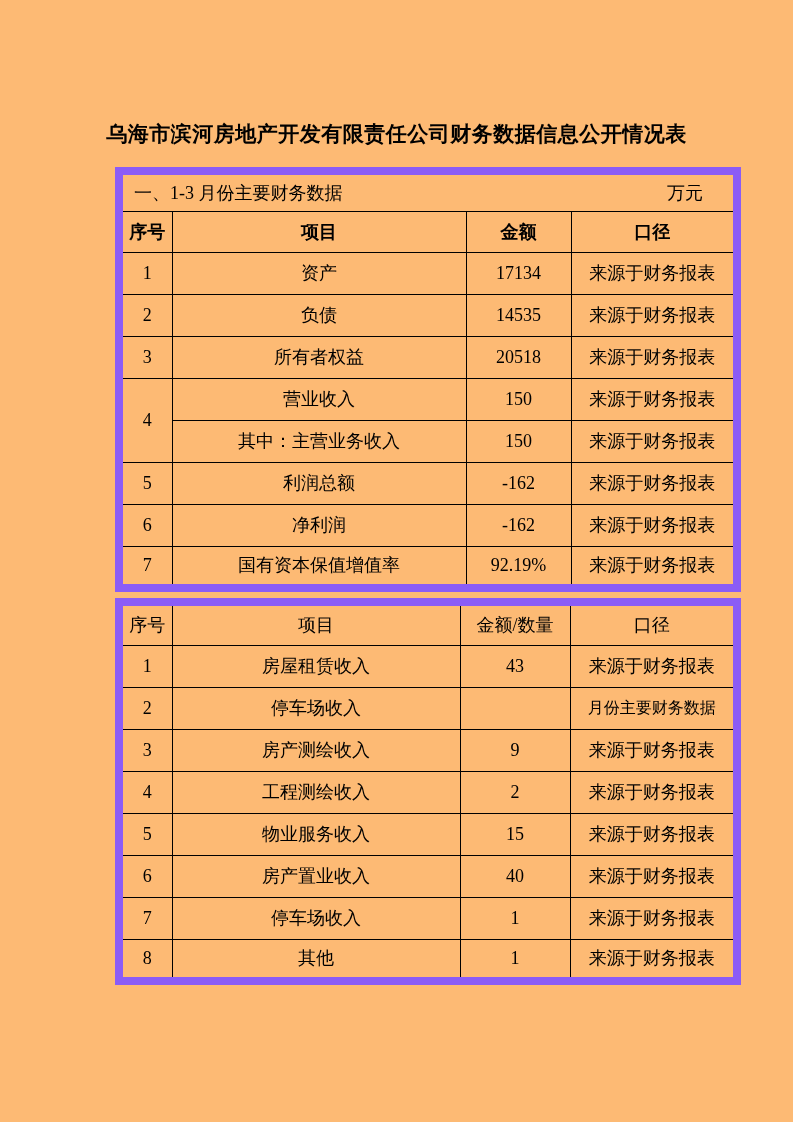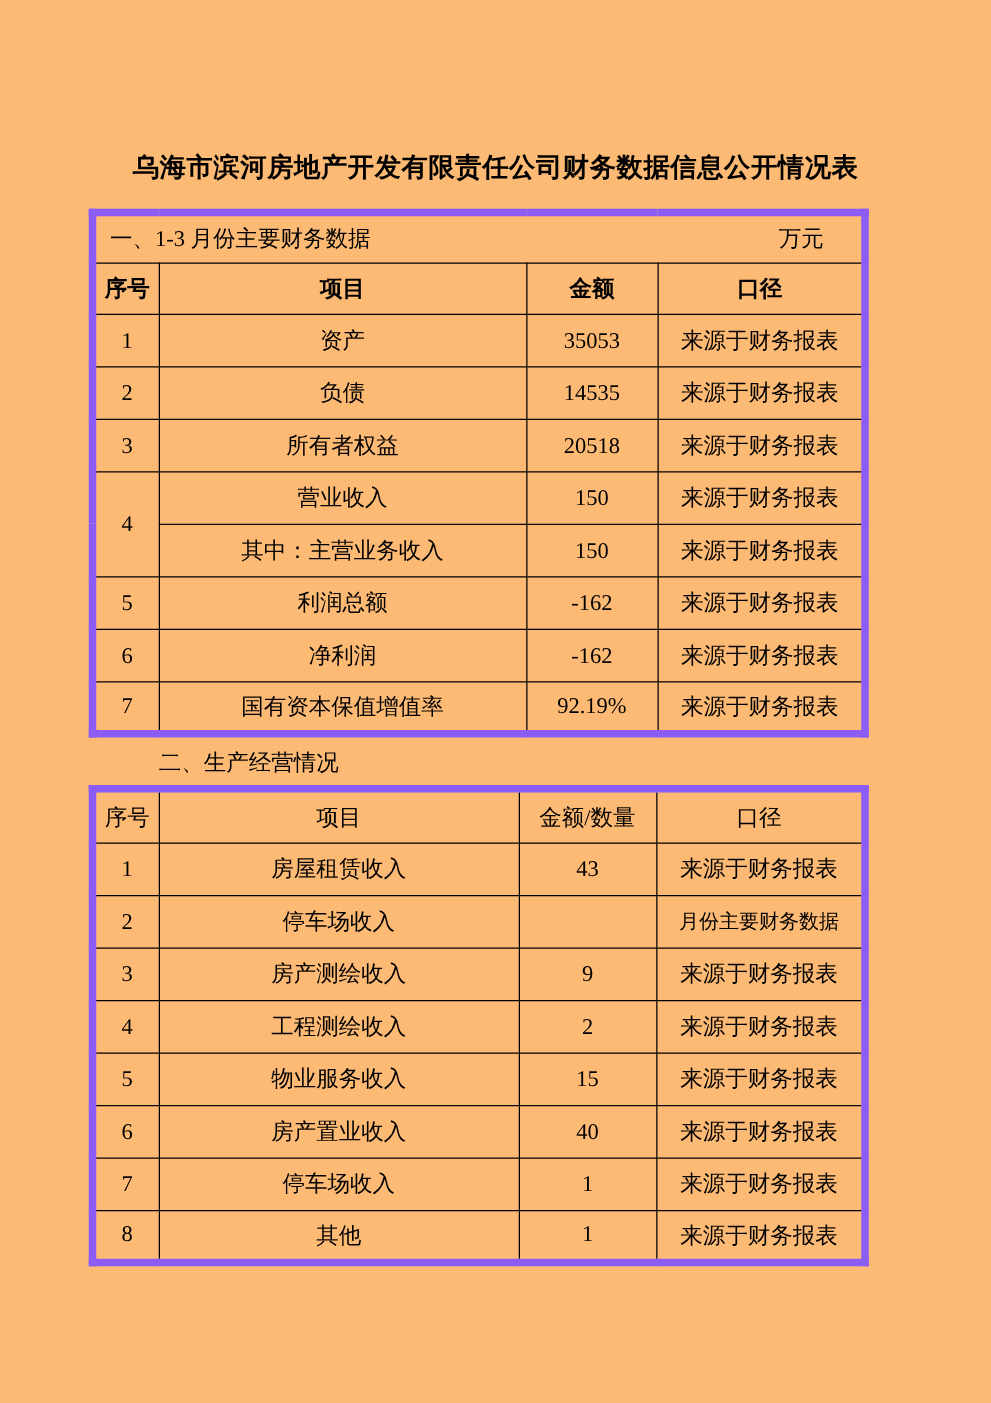--- a/index.html
+++ b/index.html
@@ -21,23 +21,23 @@
     height: 28px;
     line-height: 28px;
     text-align: center;
     font-size: 21px;
     font-weight: bold;
     letter-spacing: 0.5px;
   }
   table.fin-table {
     border-collapse: collapse;
     table-layout: fixed;
-    margin-left: 71px;
+    margin-left: 115px;
     width: 618px;
-    border: 6px solid #8b5cf6;
+    border: 8px solid #8b5cf6;
     font-size: 18px;
   }
   table.fin-table td {
     border: 1px solid #000;
     text-align: center;
     vertical-align: middle;
     padding: 0;
     overflow: hidden;
   }
   #table1 { margin-top: 19px; }
@@ -92,21 +92,21 @@
     </tr>
     <tr class="header-row1">
       <td>序号</td>
       <td>项目</td>
       <td>金额</td>
       <td>口径</td>
     </tr>
     <tr class="data-row">
       <td>1</td>
       <td>资产</td>
-      <td>35053</td>
+      <td>17134</td>
       <td>来源于财务报表</td>
     </tr>
     <tr class="data-row">
       <td>2</td>
       <td>负债</td>
       <td>14535</td>
       <td>来源于财务报表</td>
     </tr>
     <tr class="data-row">
       <td>3</td>
@@ -139,21 +139,20 @@
     </tr>
     <tr class="data-row">
       <td>7</td>
       <td>国有资本保值增值率</td>
       <td>92.19%</td>
       <td>来源于财务报表</td>
     </tr>
   </tbody>
     </table>
 
-  <div class="section-heading">二、生产经营情况</div>
 
   <table class="fin-table" id="table2">
     <colgroup>
       <col style="width:53px">
         <col style="width:288px">
         <col style="width:110px">
         <col style="width:167px">
     </colgroup>
     <tbody>
         <tr class="header-row2">

